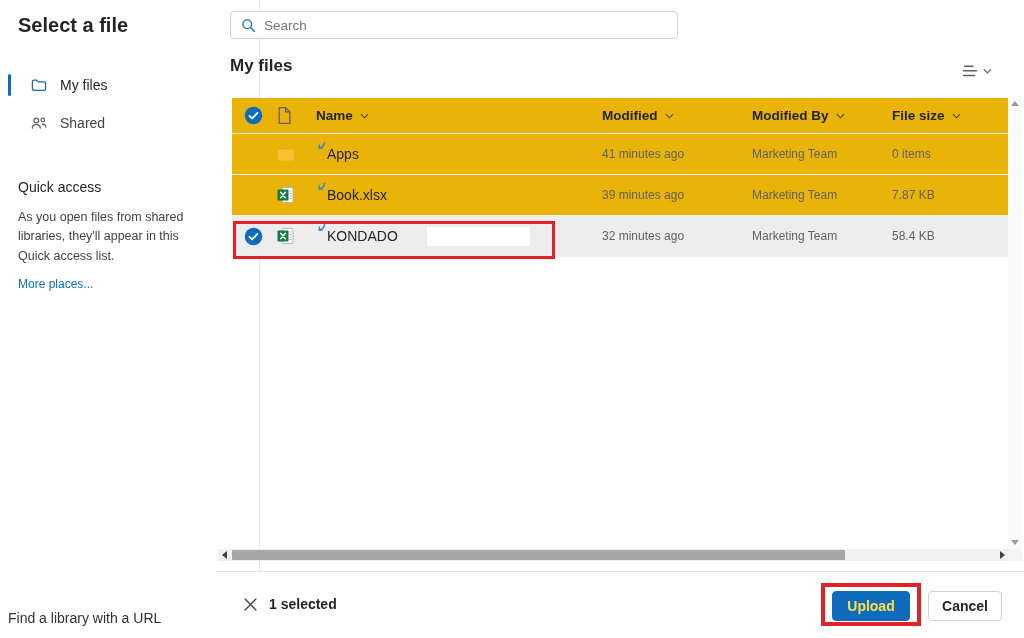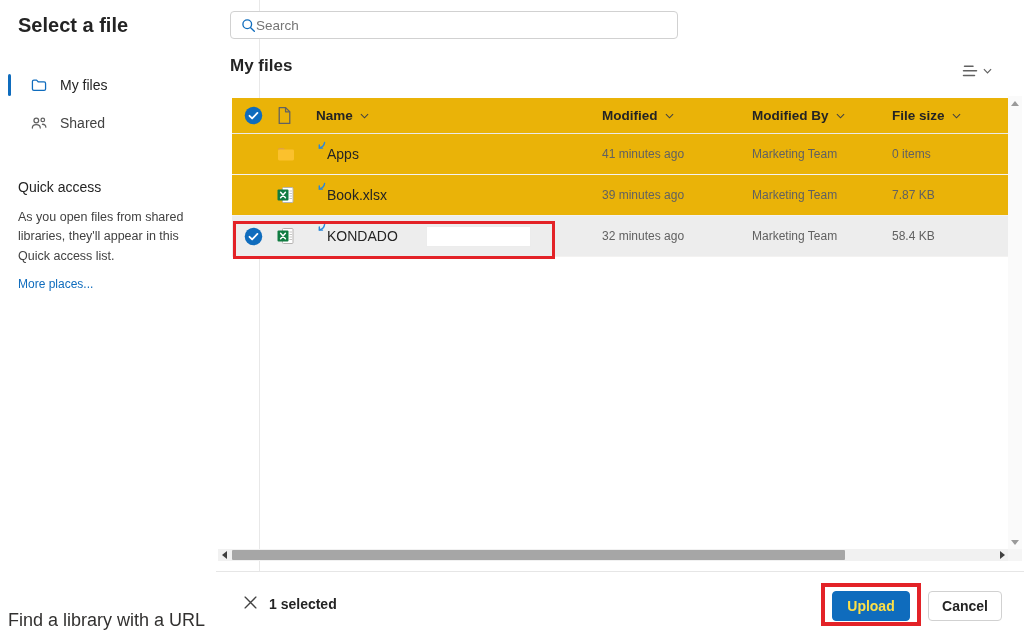--- a/index.html
+++ b/index.html
@@ -11,25 +11,25 @@
   .sidebar { position:absolute; left:0; top:0; width:260px; height:638px; border-right:1px solid #e8e8e8; background:#fff; }
   .sidebar h1 { position:absolute; left:18px; top:14px; font-size:20px; font-weight:700; color:#242424; }
   .nav-item { position:absolute; left:0; width:216px; height:30px; display:flex; align-items:center; gap:12px; padding-left:30px; cursor:pointer; font-size:14px; color:#424242; }
   .nav-item.sel { color:#242424; font-weight:400; }
   .nav-item .selbar { position:absolute; left:8px; top:4px; width:3px; height:22px; background:#0f6cbd; border-radius:2px; }
   .nav-myfiles { top:70px; }
   .nav-shared { top:108px; }
   .qa-head { position:absolute; left:18px; top:179px; font-size:14px; font-weight:400; color:#242424; }
   .qa-desc { position:absolute; left:18px; top:208px; width:182px; font-size:12.5px; line-height:1.55; color:#424242; }
   .more-places { position:absolute; left:18px; top:277px; font-size:12px; color:#0f6cbd; cursor:pointer; }
-  .sidebar-footer { position:absolute; left:8px; top:610px; font-size:18px; color:#323130; cursor:pointer; }
+  .sidebar-footer { position:absolute; left:8px; top:610px; font-size:14px; color:#323130; cursor:pointer; }
 
   
   .main { position:absolute; left:216px; top:0; width:808px; height:638px; }
-  .searchbox { position:absolute; left:14px; top:11px; width:448px; height:28px; border:1px solid #d1d1d1; border-radius:4px; display:flex; align-items:center; padding-left:10px; background:#fff; cursor:text; }
+  .searchbox { position:absolute; left:14px; top:11px; width:448px; height:28px; border:1px solid #d1d1d1; border-radius:4px; display:flex; align-items:center; gap:8px; padding-left:10px; background:#fff; cursor:text; }
   .searchbox .ph { font-size:13.5px; color:#757575; }
   .section-heading { position:absolute; left:14px; top:56px; font-size:17px; font-weight:700; color:#242424; }
   .sort-control { position:absolute; left:746px; top:60px; width:44px; height:22px; display:flex; align-items:center; gap:5px; cursor:pointer; }
 
   
   .table { position:absolute; left:16px; top:98px; width:776px; }
   .trow { display:flex; align-items:center; height:41px; border-bottom:1px solid #f3f2f1; background:#eab308; }
   .trow.header { height:36px; border-bottom:1px solid #eaeaea; }
   .trow.sel { background:#ededed; }
   .c-check { width:44px; display:flex; align-items:center; padding-left:12px; }
@@ -54,21 +54,21 @@
   .tri-down { width:0; height:0; border-left:4px solid transparent; border-right:4px solid transparent; border-top:5px solid #9a9a9a; }
   .hscroll { position:absolute; left:2px; top:549px; width:790px; height:12px; background:#f1f1f1; }
   .hscroll .thumb { position:absolute; left:14px; top:1px; width:613px; height:10px; background:#a6a6a6; border-radius:1px; }
   .hscroll .arr { position:absolute; top:0; width:12px; height:12px; display:flex; align-items:center; justify-content:center; }
   .tri-left { width:0; height:0; border-top:4px solid transparent; border-bottom:4px solid transparent; border-right:5px solid #404040; }
   .tri-right { width:0; height:0; border-top:4px solid transparent; border-bottom:4px solid transparent; border-left:5px solid #404040; }
   .scroll-corner { position:absolute; left:792px; top:549px; width:14px; height:12px; background:#f5f5f5; }
 
   
   .footer { position:absolute; left:0; top:571px; width:808px; height:67px; border-top:1px solid #e6e6e6; background:#fff; }
-  .sel-info { position:absolute; left:28px; top:24px; display:flex; gap:12px; }
+  .sel-info { position:absolute; left:28px; top:24px; display:flex; align-items:center; gap:12px; }
   .sel-count { font-size:14px; font-weight:700; color:#242424; }
   .btn { position:absolute; height:30px; border-radius:4px; font-size:14px; font-weight:700; display:flex; align-items:center; justify-content:center; cursor:pointer; font-family:inherit; }
   .btn-upload { left:616px; top:19px; width:78px; background:#0f6cbd; color:#fde047; border:1px solid #0f6cbd; }
   .btn-cancel { left:712px; top:19px; width:74px; background:#fff; color:#242424; border:1px solid #d1d1d1; }
 
   .chev svg, .icon svg { display:block; }
 </style>
 </head>
 <body>
 

